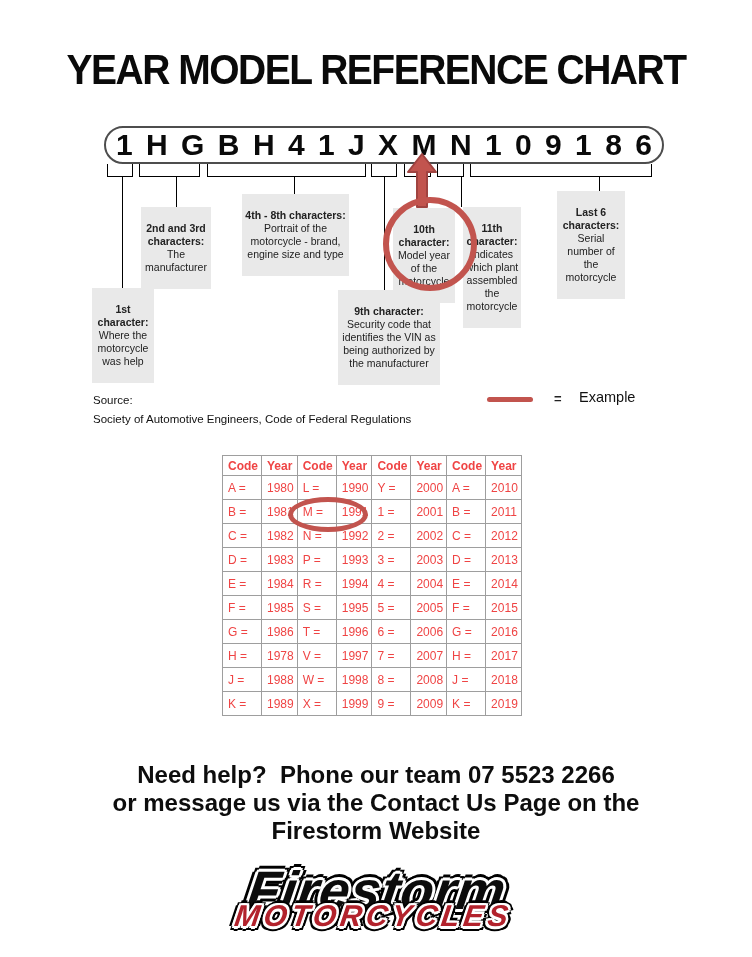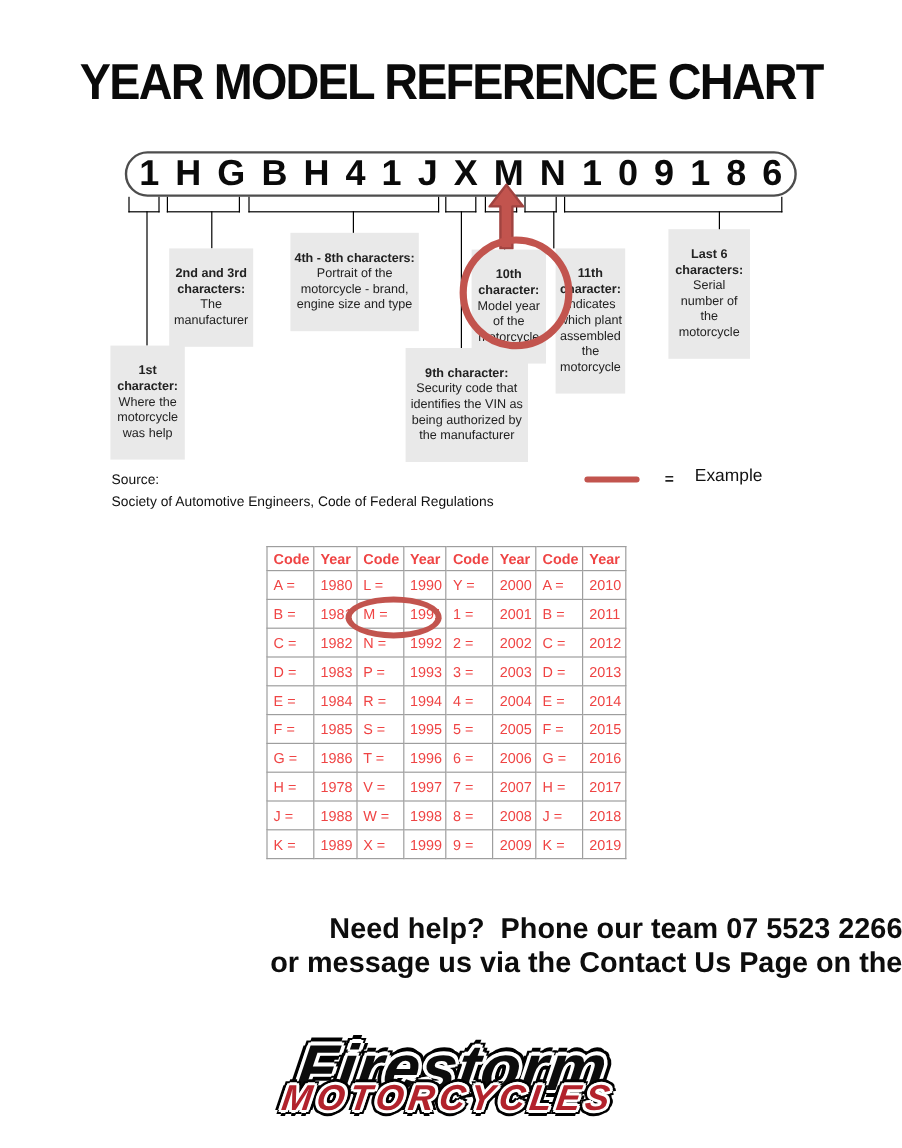--- a/index.html
+++ b/index.html
@@ -68,21 +68,21 @@
     border:1px solid var(--table-border,#9e9e9e);
     width:26px;white-space:nowrap;text-align:left;vertical-align:middle;
   }
   .yeartable th{font-weight:bold;height:17px;padding:1px 3px 1px 5px;}
   .yeartable td{height:19px;padding:2px 3px 2px 5px;}
   
   .footer{
     position:absolute;top:761px;left:0;width:752px;text-align:center;
     font-weight:bold;font-size:24px;line-height:28px;color:#0d0d0d;
   }
-  .footer div{white-space:pre-wrap;text-align:right;}
+  .footer div{white-space:pre-wrap;}
   
   .logo{
     position:absolute;top:864px;left:50%;
     transform:translateX(-50%) skewX(-8deg);
     text-align:center;white-space:nowrap;
   }
   .logo-brand{
     font-style:italic;font-weight:bold;font-size:54px;line-height:52px;
     letter-spacing:1px;color:#0c0c0c;
     text-shadow:
@@ -299,18 +299,19 @@
         <td>K =</td>
         <td>2019</td>
       </tr>
     </tbody>
 </table>
 <div class="red-ellipse table-ellipse"></div>
 
 <div class="footer">
   <div>Need help?  Phone our team 07 5523 2266</div>
   <div>or message us via the Contact Us Page on the</div>
+  <div>Firestorm Website</div>
 </div>
 
 <div class="logo">
   <div class="logo-brand">Firestorm</div>
   <div class="logo-sub">MOTORCYCLES</div>
 </div>
 
 </body></html>

